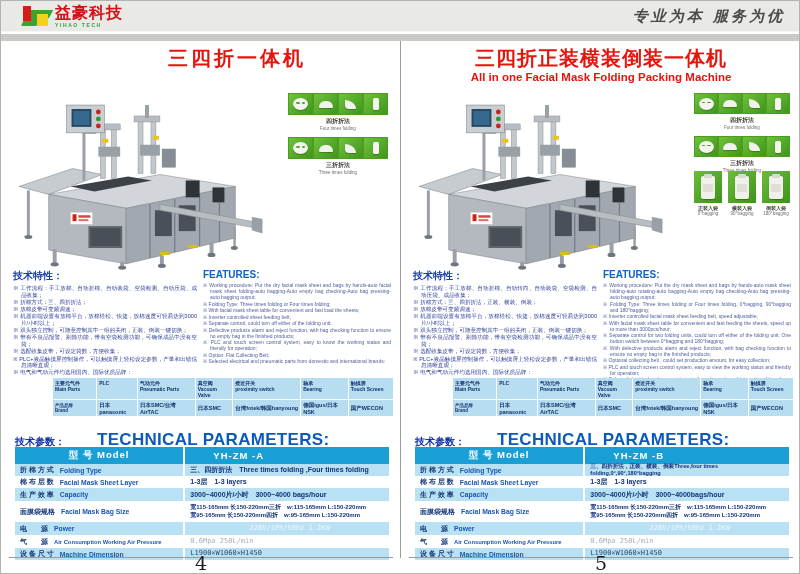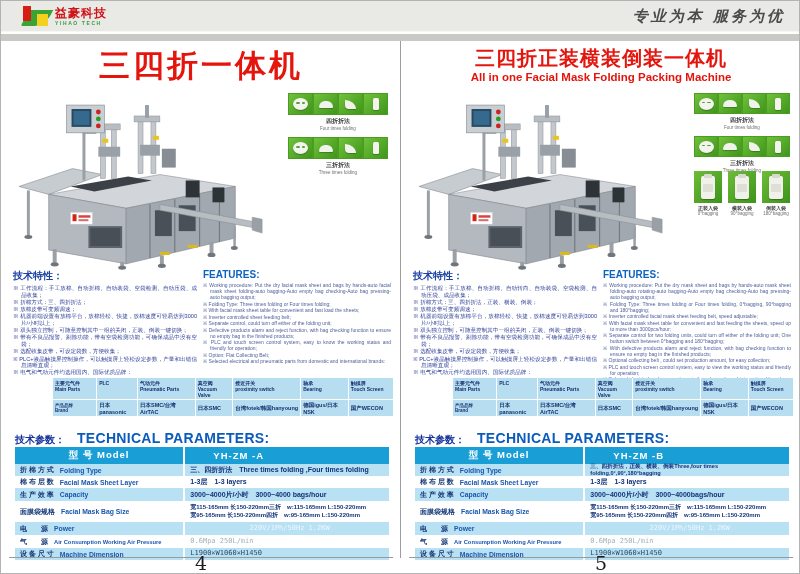--- a/index.html
+++ b/index.html
@@ -11,31 +11,31 @@
   .band-gray{position:absolute;left:0;top:33px;width:100%;height:7px;background:#c9c9c6;}
   .divider{position:absolute;left:399px;top:40px;bottom:15px;width:1px;background:#9d9d9d;}
 
   
   .logo{position:absolute;left:20px;top:3px;display:flex;align-items:center;gap:4px;}
   .logo-mark{position:relative;width:30px;height:24px;}
   .logo-red{position:absolute;left:2px;top:2px;width:8px;height:15px;background:#d81e14;}
   .logo-green{position:absolute;left:4px;top:6px;width:24px;height:16px;background:#3aa335;transform:skewX(-28deg);border-radius:0 0 10px 2px;}
   .logo-yellow{position:absolute;left:16px;top:10px;width:11px;height:12px;background:#f4d11c;}
   .logo-text{line-height:1;}
-  .logo-cn{font-size:12px;font-weight:bold;color:#cf1418;letter-spacing:1px;}
+  .logo-cn{font-size:16px;font-weight:bold;color:#cf1418;letter-spacing:1px;}
   .logo-en{font-size:5px;font-weight:bold;color:#2f9e3f;letter-spacing:1.6px;margin-top:2px;}
   .slogan{position:absolute;right:14px;top:6px;font-family:"DejaVu Serif",serif;font-style:italic;font-weight:bold;font-size:15px;color:#4b4b4b;letter-spacing:3px;}
 
   
   .page{position:absolute;top:0;width:400px;height:572px;}
   .page-left{left:0;}
   .page-right{left:400px;}
 
   .title-cn{position:absolute;top:44px;left:0;width:100%;text-align:center;font-weight:bold;color:#e3150d;}
-  .page-left .title-cn{font-size:31px;letter-spacing:3px;}
+  .page-left .title-cn{font-size:20px;letter-spacing:3px;padding-left:36px;}
   .page-right .title-cn{font-size:20px;letter-spacing:1px;}
   .title-en{position:absolute;top:73px;left:0;width:100%;text-align:center;font-weight:bold;color:#e3150d;font-size:10.5px;}
   .page-right .title-en{top:70px;font-size:11.5px;}
 
   
   .machine{position:absolute;left:10px;top:86px;width:268px;height:184px;}
 
   
   .strips{position:absolute;display:flex;flex-direction:column;align-items:center;}
   .page-left .strips{left:282px;top:92px;width:110px;}
@@ -77,21 +77,21 @@
   .bt-cell{background:#b7ddf1;border-right:1px solid #fff;border-bottom:1px solid #fff;padding:1.5px 2px;box-sizing:border-box;overflow:hidden;}
   .bt-cell:last-child{border-right:none;}
   .bt-c0{width:13%;} .bt-c1{width:12%;} .bt-c2{width:17%;} .bt-c3{width:11%;} .bt-c4{width:20%;} .bt-c5{width:14%;} .bt-c6{width:13%;}
   .bt-cn{display:block;font-size:5px;} .bt-en{display:block;font-size:5px;}
   .bt-val{display:flex;align-items:center;font-size:5.5px;min-height:13px;}
   .bt-val0{flex-direction:column;align-items:flex-start;justify-content:center;font-size:4.5px;line-height:1.2;}
 
   
   .params-head{position:absolute;left:14px;top:429px;display:flex;align-items:baseline;gap:12px;}
   .ph-cn{font-size:10px;font-weight:bold;color:#16329c;}
-  .ph-en{font-size:14px;font-weight:bold;color:#0b5bbd;letter-spacing:.3px;}
+  .ph-en{font-size:17px;font-weight:bold;color:#0b5bbd;letter-spacing:.3px;margin-left:20px;}
   .ptable{position:absolute;left:14px;top:446px;width:374px;}
   .pt-row{display:flex;margin-bottom:0;}
   .pt-label{width:45%;display:flex;align-items:center;padding-left:5px;box-sizing:border-box;gap:6px;}
   .pt-value{flex:1;margin-left:2px;display:flex;flex-direction:column;justify-content:center;padding-left:5px;box-sizing:border-box;}
   .pt-header{height:15px;}
   .pt-header .pt-label{background:#199fd6;justify-content:center;padding-left:0;}
   .pt-header .pt-value{background:#199fd6;padding-left:28px;}
   .pt-model-label,.pt-model-value{font-size:9.5px;font-weight:bold;color:#ffffff;letter-spacing:1px;}
   .row-blue .pt-label,.row-blue .pt-value{background:#b9e1f4;}
   .row-white .pt-label,.row-white .pt-value{background:#ffffff;}

